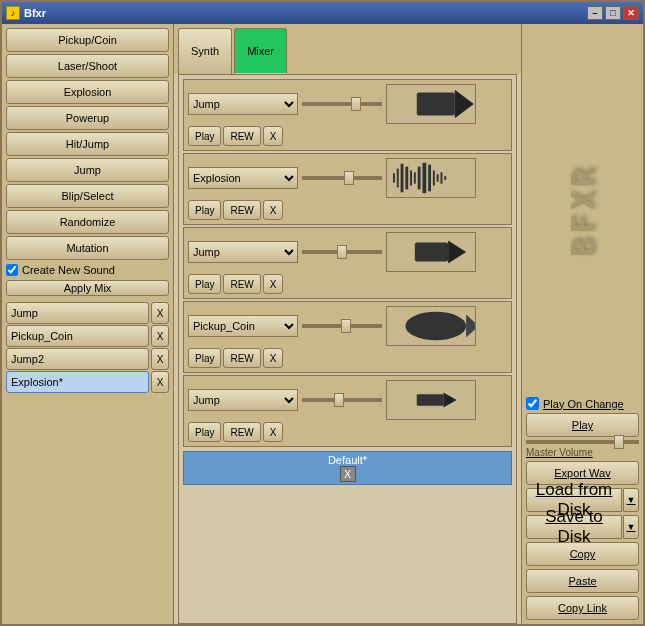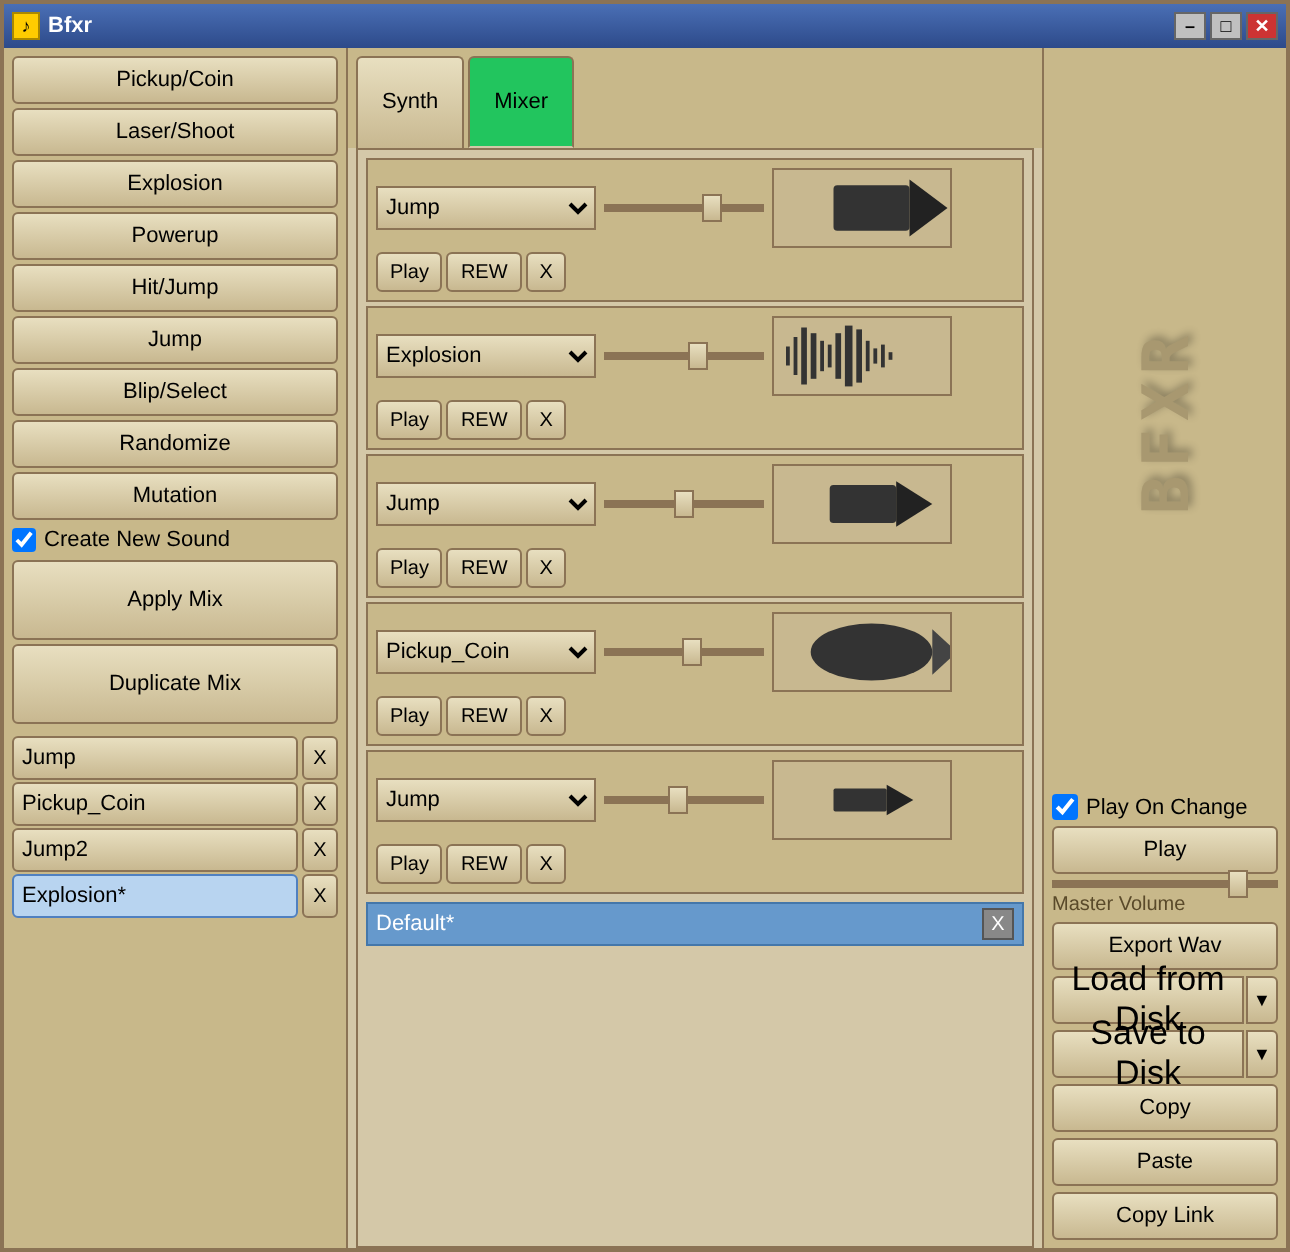--- a/index.html
+++ b/index.html
@@ -19,21 +19,21 @@
     
     .main-content { display: flex; flex: 1; overflow: hidden; }
     
     
     .left-sidebar { width: 172px; background: #c8b88a; padding: 4px; display: flex; flex-direction: column; gap: 2px; border-right: 1px solid #8b7355; flex-shrink: 0; }
     .sound-btn { width: 100%; height: 24px; background: linear-gradient(to bottom, #e8dfc0, #c8b890); border: 1px solid #8b7355; border-radius: 3px; cursor: pointer; font-size: 11px; text-align: center; display: flex; align-items: center; justify-content: center; }
     
     .checkbox-row { display: flex; align-items: center; gap: 4px; padding: 2px 0; }
     .checkbox-row input { width: 12px; height: 12px; }
     
-    .mix-btn { width: 100%; height: 40px; background: linear-gradient(to bottom, #e8dfc0, #c8b890); border: 1px solid #8b7355; border-radius: 3px; cursor: pointer; font-size: 11px; text-align: center; display: flex; align-items: center; justify-content: center; }
+    .mix-btn { width: 100%; height: 16px; background: linear-gradient(to bottom, #e8dfc0, #c8b890); border: 1px solid #8b7355; border-radius: 3px; cursor: pointer; font-size: 11px; text-align: center; display: flex; align-items: center; justify-content: center; }
     
     .loaded-sounds { margin-top: 4px; display: flex; flex-direction: column; gap: 1px; flex: 1; }
     .loaded-sound-row { display: flex; align-items: center; gap: 2px; }
     .loaded-sound-label { flex: 1; height: 22px; background: linear-gradient(to bottom, #e8dfc0, #c8b890); border: 1px solid #8b7355; border-radius: 3px; display: flex; align-items: center; padding-left: 4px; font-size: 11px; }
     .loaded-sound-label.selected { background: #b8d4f0; border-color: #5080c0; }
     .loaded-sound-x { width: 18px; height: 22px; background: linear-gradient(to bottom, #e8dfc0, #c8b890); border: 1px solid #8b7355; border-radius: 3px; display: flex; align-items: center; justify-content: center; cursor: pointer; font-size: 10px; }
     
     
     .center-area { flex: 1; display: flex; flex-direction: column; overflow: hidden; }
     
@@ -44,30 +44,30 @@
     .mixer-area { flex: 1; background: #d4c8a8; padding: 4px; display: flex; flex-direction: column; gap: 2px; overflow: hidden; border: 1px solid #8b7355; margin: 0 4px; }
     
     .mixer-track { background: #c8b88a; border: 1px solid #8b7355; padding: 4px; display: flex; flex-direction: column; gap: 2px; }
     .mixer-track-top { display: flex; align-items: center; gap: 4px; }
     .track-select { height: 22px; width: 110px; background: linear-gradient(to bottom, #e8dfc0, #c8b890); border: 1px solid #8b7355; font-size: 11px; }
     .track-slider { width: 80px; height: 12px; }
     .waveform-display { width: 90px; height: 40px; background: #c8b890; border: 1px solid #8b7355; display: flex; align-items: center; justify-content: center; overflow: hidden; }
     .mixer-track-bottom { display: flex; align-items: center; gap: 2px; }
     .track-btn { height: 20px; padding: 0 6px; background: linear-gradient(to bottom, #e8dfc0, #c8b890); border: 1px solid #8b7355; border-radius: 3px; cursor: pointer; font-size: 10px; }
     
-    .default-bar { background: #6699cc; border: 1px solid #4477aa; padding: 2px 4px; display: flex; align-items: center; justify-content: space-between; margin-top: 2px; }
+    .default-bar { background: #6699cc; border: 1px solid #4477aa; padding: 2px 4px; display: flex; align-items: center; justify-content: space-between; margin-top: 2px; flex-direction: column; }
     .default-text { color: white; font-size: 11px; }
     .default-x { width: 16px; height: 16px; background: #888; border: 1px solid #555; display: flex; align-items: center; justify-content: center; cursor: pointer; font-size: 10px; color: white; }
     
     
     .right-panel { width: 122px; background: #c8b88a; border-left: 1px solid #8b7355; display: flex; flex-direction: column; padding: 4px; gap: 4px; flex-shrink: 0; }
     .bfxr-logo { flex: 1; display: flex; align-items: center; justify-content: center; }
     .bfxr-text { font-size: 32px; font-weight: bold; color: #a89870; text-shadow: 2px 2px 4px rgba(0,0,0,0.3); font-family: monospace; letter-spacing: 4px; writing-mode: vertical-rl; transform: rotate(180deg); }
     
-    .right-controls { display: flex; flex-direction: column; gap: 3px; }
+    .right-controls { display: flex; flex-direction: column; gap: 3px; text-decoration: underline; }
     .play-on-change-row { display: flex; align-items: center; gap: 4px; }
     .right-btn { width: 100%; height: 24px; background: linear-gradient(to bottom, #e8dfc0, #c8b890); border: 1px solid #8b7355; border-radius: 3px; cursor: pointer; font-size: 11px; display: flex; align-items: center; justify-content: center; }
     .right-btn-split { display: flex; width: 100%; height: 24px; gap: 1px; }
     .right-btn-split .main-part { flex: 1; background: linear-gradient(to bottom, #e8dfc0, #c8b890); border: 1px solid #8b7355; border-radius: 3px 0 0 3px; cursor: pointer; font-size: 17px; display: flex; align-items: center; justify-content: center; text-align: center; }
     .right-btn-split .arrow-part { width: 16px; background: linear-gradient(to bottom, #e8dfc0, #c8b890); border: 1px solid #8b7355; border-radius: 0 3px 3px 0; cursor: pointer; display: flex; align-items: center; justify-content: center; font-size: 9px; }
     .master-vol-label { font-size: 10px; color: #5a4a2a; }
     .master-vol-slider { width: 100%; height: 12px; }
     
     .waveform-svg { width: 100%; height: 100%; }
     
@@ -103,21 +103,20 @@
       <div class="sound-btn">Blip/Select</div>
       <div class="sound-btn">Randomize</div>
       <div class="sound-btn">Mutation</div>
 
       <div class="checkbox-row">
         <input type="checkbox" checked="" style="">
         <span>Create New Sound</span>
       </div>
 
       <div class="mix-btn">Apply Mix</div>
-      <div class="mix-btn">Duplicate Mix</div>
 
       <div class="loaded-sounds">
         <div class="loaded-sound-row">
           <div class="loaded-sound-label">Jump</div>
           <div class="loaded-sound-x">X</div>
         </div>
         <div class="loaded-sound-row">
           <div class="loaded-sound-label">Pickup_Coin</div>
           <div class="loaded-sound-x">X</div>
         </div>

